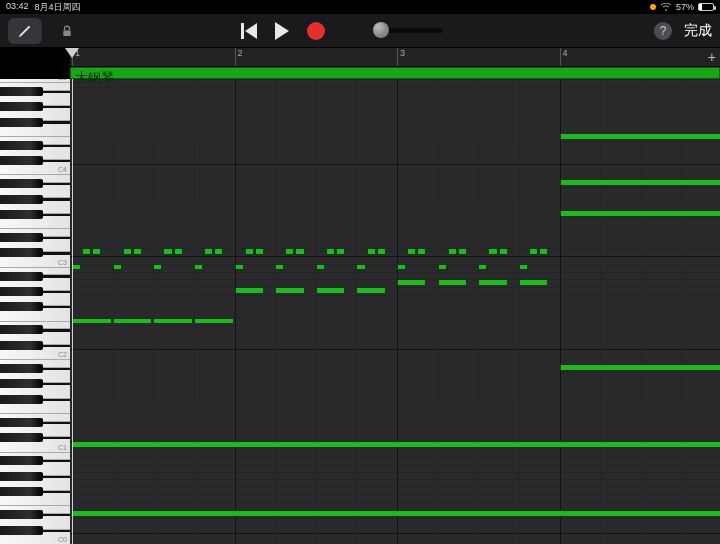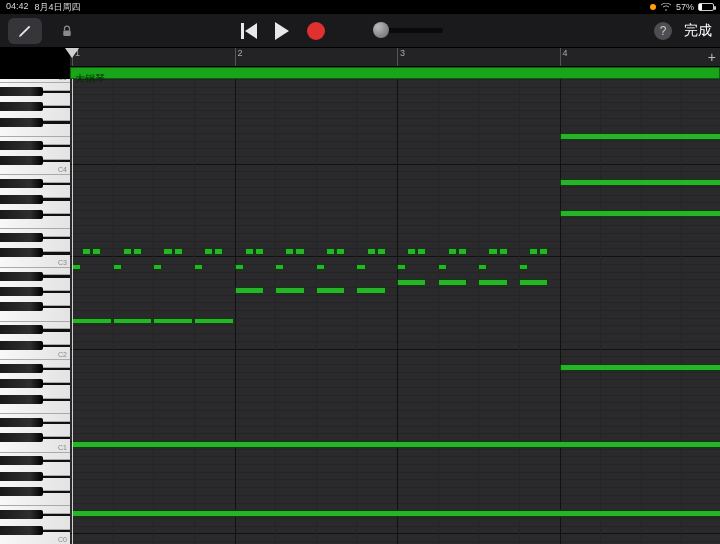--- a/index.html
+++ b/index.html
@@ -40,21 +40,21 @@
   .ruler .tick::before { content:""; position:absolute; left:0; top:0; bottom:0; width:1px; background:#555; }
   .playhead { position:absolute; top:0; width:0; height:0; border-left:7px solid transparent; border-right:7px solid transparent; border-top:10px solid #d0d0d0; z-index:5; transform:translateX(-7px);}
   .playhead-line { position:absolute; top:0; bottom:0; width:1px; background:#d0d0d0; z-index:5;}
   .add-btn { position:absolute; right:4px; top:2px; color:#bbb; font-size:14px; line-height:14px; }
 
   
   .workspace { position:absolute; left:0; right:0; top:48px; bottom:0; display:flex; }
 
   
   .clip-strip { position:absolute; left:70px; right:0; top:19px; height:12px; background:#1aa41a; z-index:3; border:1px solid #0b5e0b; }
-  .clip-strip span { font-size:10px; color:#052a05; padding-left:4px;text-align:right; }
+  .clip-strip span { font-size:13px; color:#052a05; padding-left:4px;text-align:right; }
 
   
   .piano { width:70px; background:#101010; position:relative; flex:none; margin-top:31px; overflow:hidden;}
   .wkey { position:absolute; left:0; right:0; background:linear-gradient(90deg,#f8f8f8,#e3e3e3); border-bottom:1px solid #aaa; }
   .wkey .lbl { position:absolute; right:3px; bottom:1px; font-size:7px; color:#888; }
   .bkey { position:absolute; left:0; width:62%; background:linear-gradient(90deg,#1a1a1a,#2e2e2e 70%,#000); height:9px; z-index:2; border-radius:0 2px 2px 0;}
 
   
   .grid { position:absolute; left:70px; right:0; top:31px; bottom:0; background:#2a2a2c; overflow:hidden; }
   .rowline { position:absolute; left:0; right:0; height:1px; background:#242426; }
@@ -63,21 +63,21 @@
   .colline.bar { background:#111; width:1px; }
 
   .note { position:absolute; background:#28b428; border:1px solid #0b3d0b; border-radius:1px; }
 
 </style>
 </head>
 <body>
 
 <div class="status-bar">
   <div class="status-left">
-    <span>04:42</span>
+    <span>03:42</span>
     <span>8月4日周四</span>
   </div>
   <div class="status-right">
     <span class="dot-orange"></span>
     <svg class="wifi" viewBox="0 0 24 16">
         <path d="M12 14 L12 14" stroke="#ddd" stroke-width="3" stroke-linecap="round"></path>
         <path d="M6 8 Q12 3 18 8" stroke="#ddd" stroke-width="1.5" fill="none"></path>
         <path d="M2 4 Q12 -4 22 4" stroke="#ddd" stroke-width="1.5" fill="none"></path>
       </svg>
     <span>57%</span>

